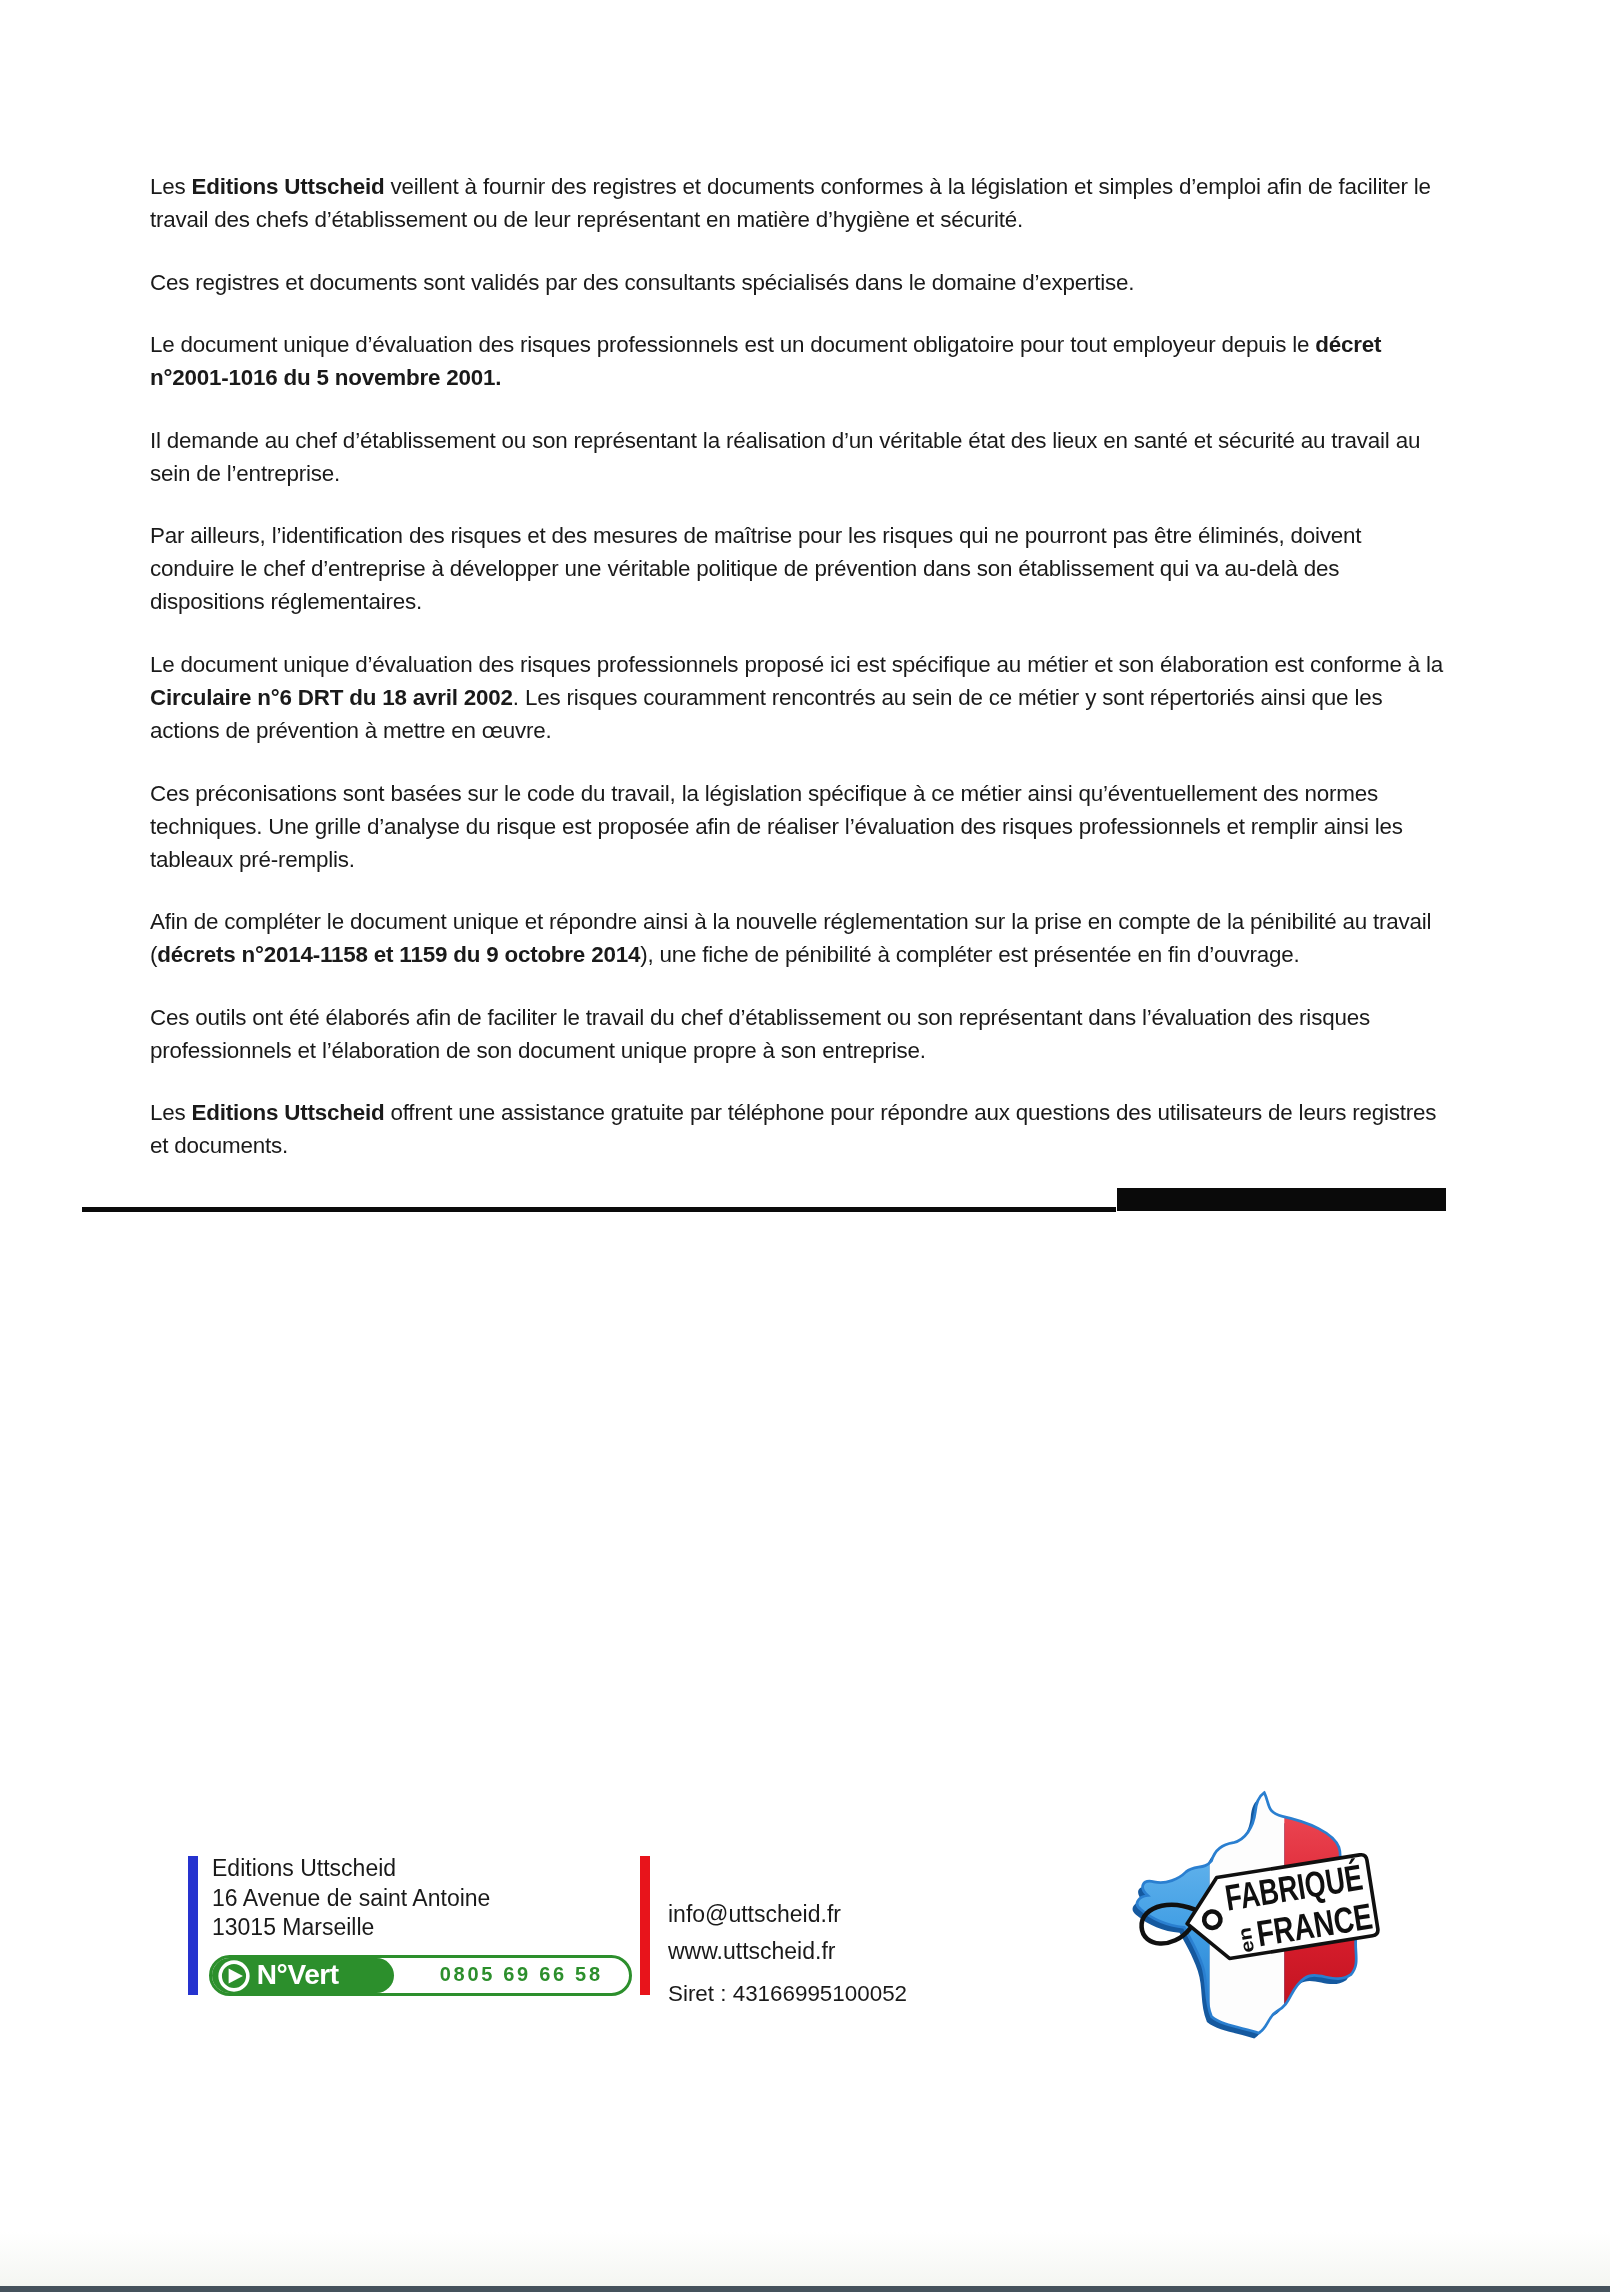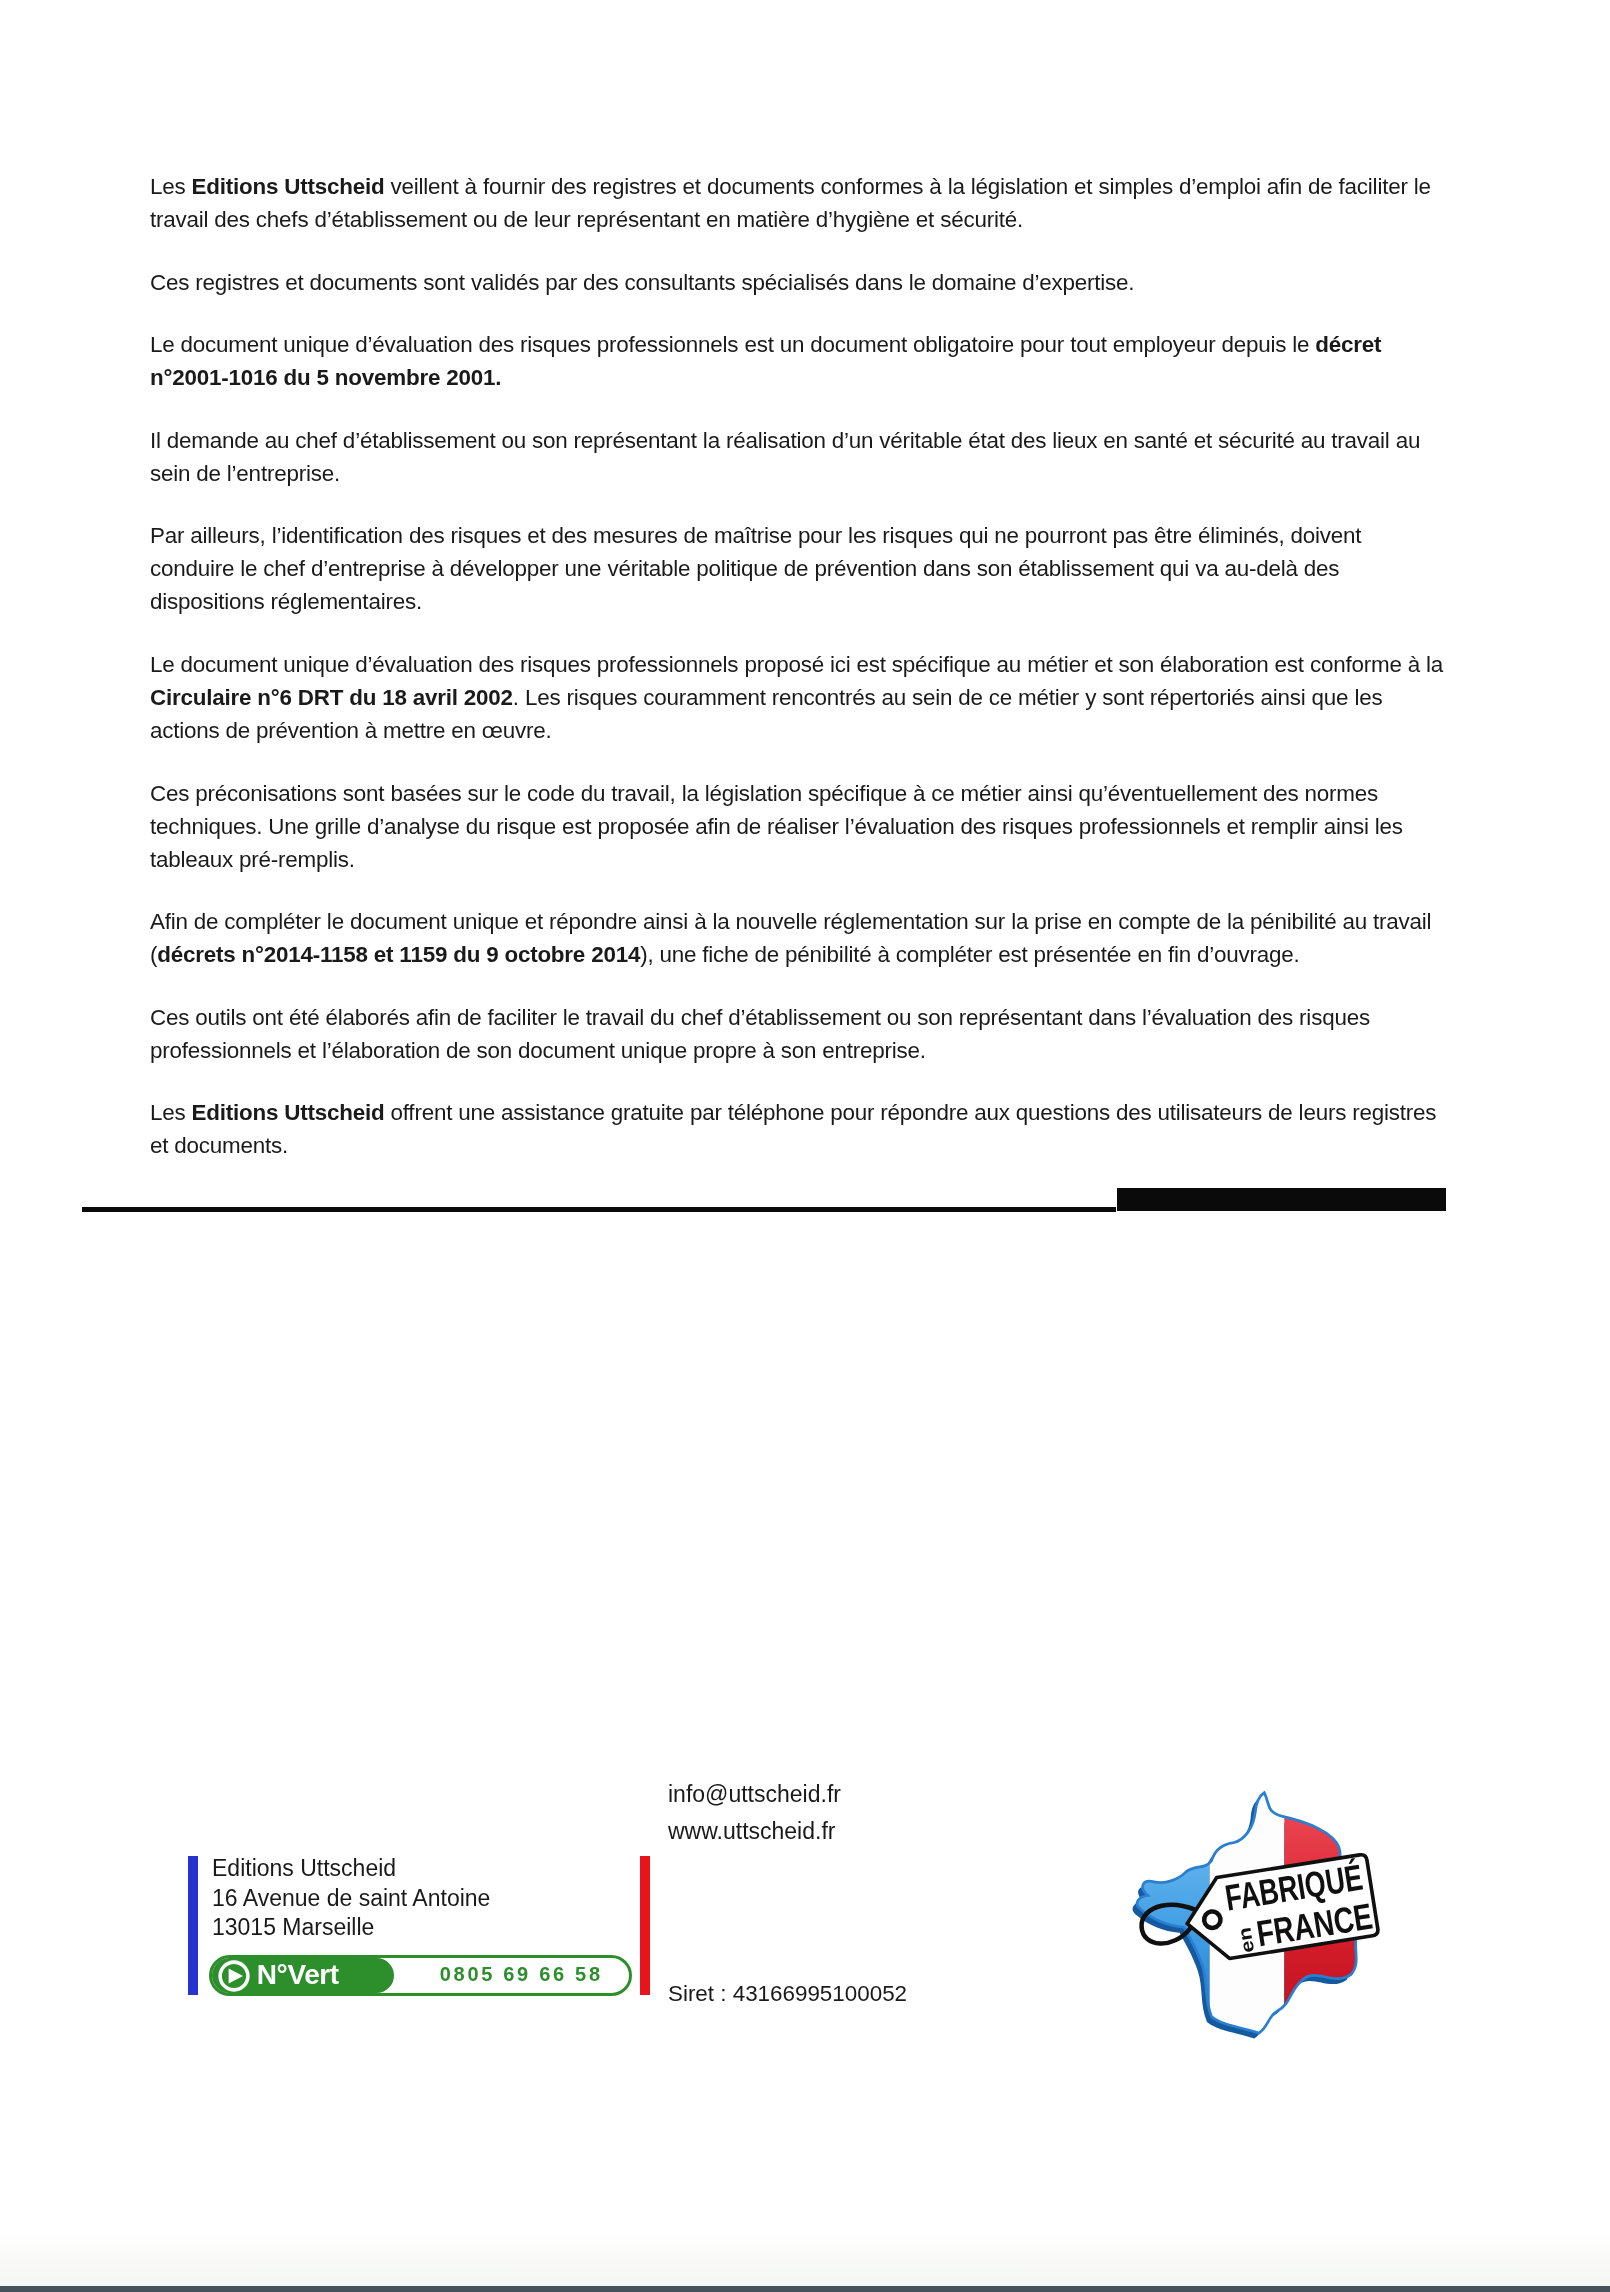--- a/index.html
+++ b/index.html
@@ -30,21 +30,21 @@
   }
   
   .bar{position:absolute;top:1856px;width:9.9px;height:139px;}
   .bar.blue{left:188px;background:var(--blue-bar,#2633cf);}
   .bar.red{left:640px;background:var(--red-bar,#e8141b);}
   .address{
     position:absolute;left:212px;top:1854px;
     font-size:23px;line-height:29.6px;white-space:nowrap;
   }
   .contact{
-    position:absolute;left:668px;top:1776px;
+    position:absolute;left:668px;top:1896px;
     font-size:23px;line-height:37px;white-space:nowrap;
   }
   .siret{
     position:absolute;left:668px;top:1981px;
     font-size:22.4px;white-space:nowrap;
   }
   
   .nvert{
     position:absolute;left:209px;top:1955px;width:423px;height:41px;
     box-sizing:border-box;border:3.6px solid var(--nvert-green,#2c8f2c);

